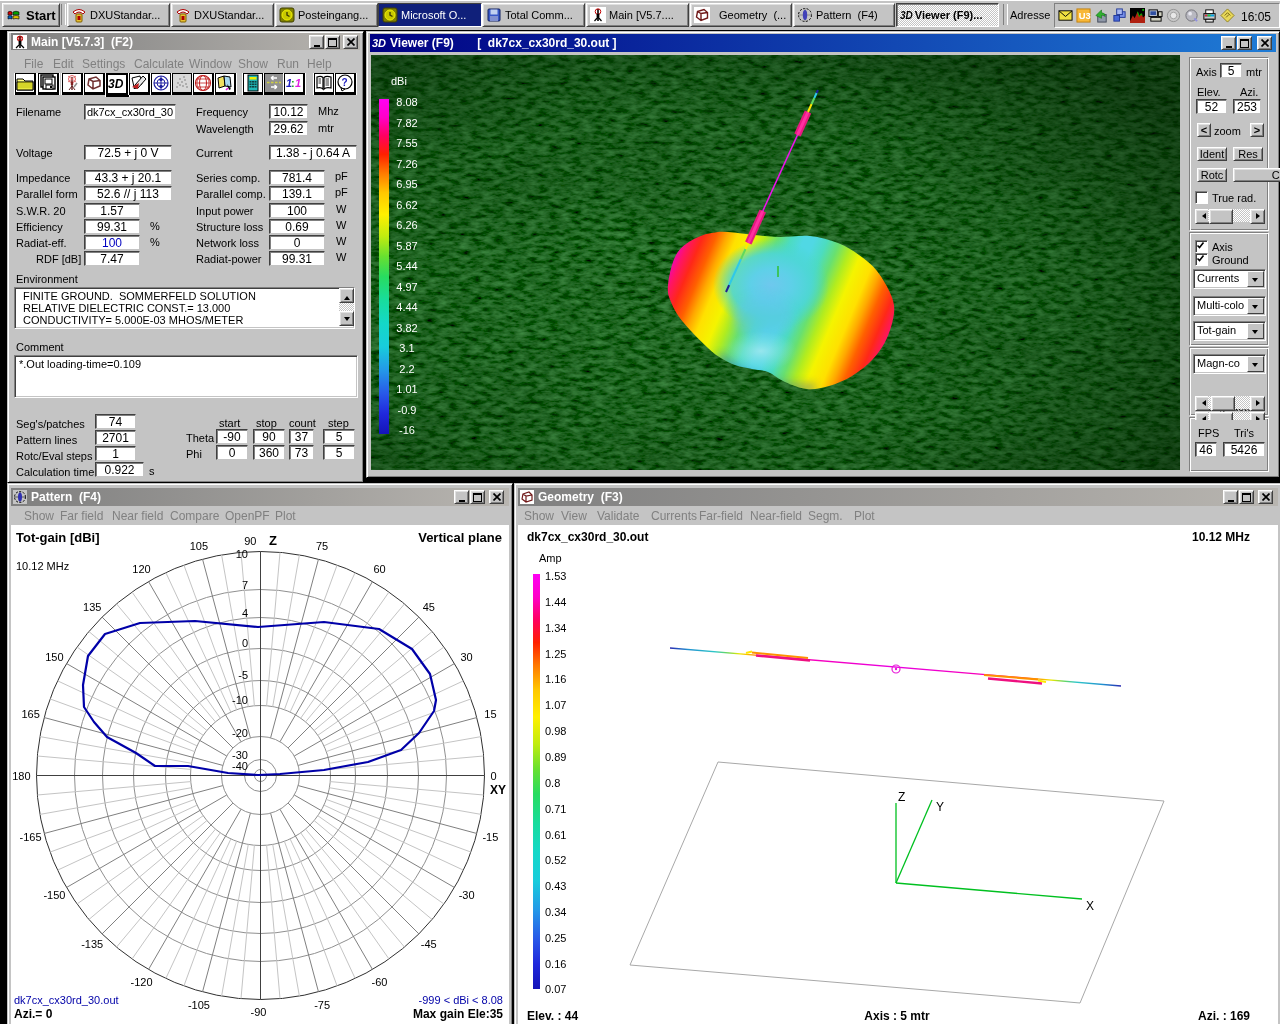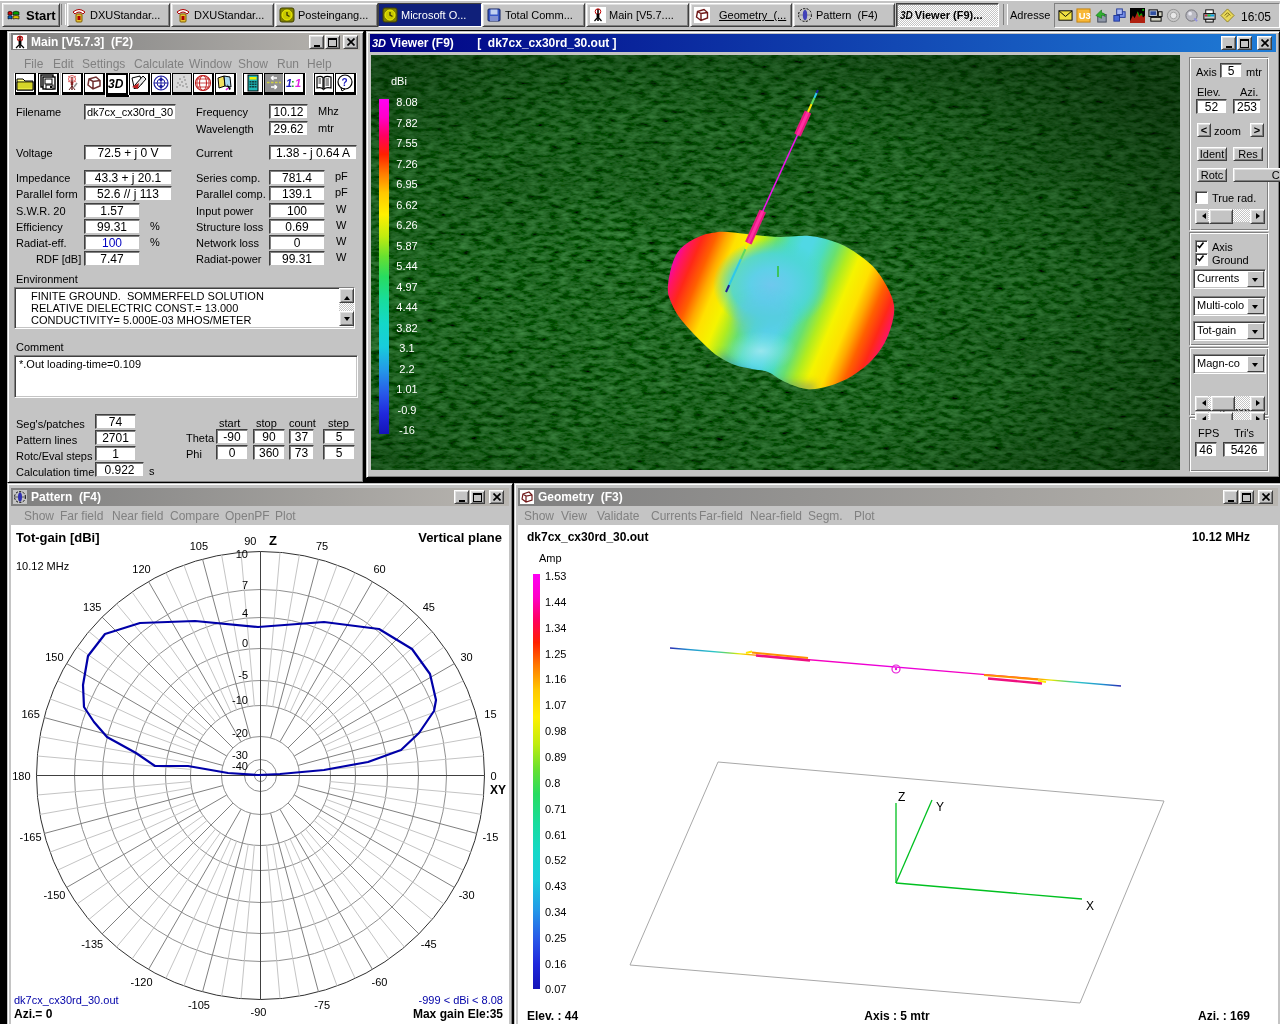--- a/index.html
+++ b/index.html
@@ -92,21 +92,21 @@
         <circle cx="8" cy="4.6" r="2.8" fill="none" stroke="#c00000"></circle>
         <rect x="6.6" y="6.8" width="2.8" height="3.4" fill="#000"></rect>
       </svg>
       <span style="margin-left:3px;">Main [V5.7....</span>
     </div>
   <div class="task-btn" style="left:690px;width:97px;">
       <svg width="16" height="16" viewBox="0 0 16 16">
         <rect width="16" height="16" fill="#fff"></rect>
         <path d="M3.5 4.5 L10 2.5 L13.5 5.5 L13.5 11 L7 13.5 L2.5 10 Z M3.5 4.5 L7 6.5 L13.5 5.5 M7 6.5 L7 13.5" fill="none" stroke="#701818" stroke-width="1.4"></path>
       </svg>
-      <span style="margin-left:9px;text-decoration:underline;">Geometry&nbsp; (...</span>
+      <span style="margin-left:9px;">Geometry&nbsp; (...</span>
     </div>
   <div class="task-btn" style="left:793px;width:97px;">
       <svg width="16" height="16" viewBox="0 0 16 16">
         <circle cx="8" cy="8" r="6.5" fill="none" stroke="#000" stroke-dasharray="2 1.5"></circle>
         <path d="M1 8 H15 M8 1 V15" stroke="#808080" stroke-width="0.8"></path>
         <ellipse cx="8" cy="8" rx="2.2" ry="5" fill="#4040b8"></ellipse>
       </svg>
       <span style="margin-left:3px;">Pattern&nbsp; (F4)</span>
     </div>
   <div class="task-btn" style="left:896px;width:98px;background-image:repeating-conic-gradient(#fff 0 25%,#c4c4c4 0 50%);background-size:2px 2px;border-color:#404040 #fff #fff #404040;box-shadow:inset 1px 1px 0 #808080;font-weight:bold;">
@@ -379,21 +379,21 @@
     <div class="lbl" style="left:188px;top:205px;">Network loss</div>
     <div class="fld" style="left:261px;top:203px;width:54px;height:13px;">0</div>
     <div class="lbl" style="left:328px;top:203px;">W</div>
     <div class="lbl" style="left:8px;top:221px;padding-left:20px;">RDF [dB]</div>
     <div class="fld" style="left:76px;top:219px;width:54px;height:13px;text-align:center;">7.47</div>
     <div class="lbl" style="left:188px;top:221px;">Radiat-power</div>
     <div class="fld" style="left:261px;top:219px;width:54px;height:13px;">99.31</div>
     <div class="lbl" style="left:328px;top:219px;">W</div>
     <div class="lbl" style="left:8px;top:241px;">Environment</div>
     <div class="sunken abs" style="left:6px;top:255px;width:339px;height:40px;font-size:11px;color:#000;">
-      <div style="margin:2px 0 0 16px;line-height:12px;">FINITE GROUND.&nbsp; SOMMERFELD SOLUTION<br>RELATIVE DIELECTRIC CONST.= 13.000<br>CONDUCTIVITY= 5.000E-03 MHOS/METER</div>
+      <div style="margin:2px 0 0 8px;line-height:12px;">FINITE GROUND.&nbsp; SOMMERFELD SOLUTION<br>RELATIVE DIELECTRIC CONST.= 13.000<br>CONDUCTIVITY= 5.000E-03 MHOS/METER</div>
       <div class="abs" style="right:0;top:0;width:15px;height:38px;background-image:repeating-conic-gradient(#fff 0 25%,#c4c4c4 0 50%);background-size:2px 2px;">
         <div class="pbtn" style="left:0;top:0;width:13px;height:13px;">
             <div style="margin:4px auto 0;width:0;border:3px solid transparent;border-bottom:4px solid #000;"></div>
           </div>
         <div class="pbtn" style="left:0;bottom:0;width:13px;height:13px;">
             <div style="margin:5px auto 0;width:0;border:3px solid transparent;border-top:4px solid #000;"></div>
           </div>
       </div>
     </div>
     <div class="lbl" style="left:8px;top:309px;">Comment</div>

